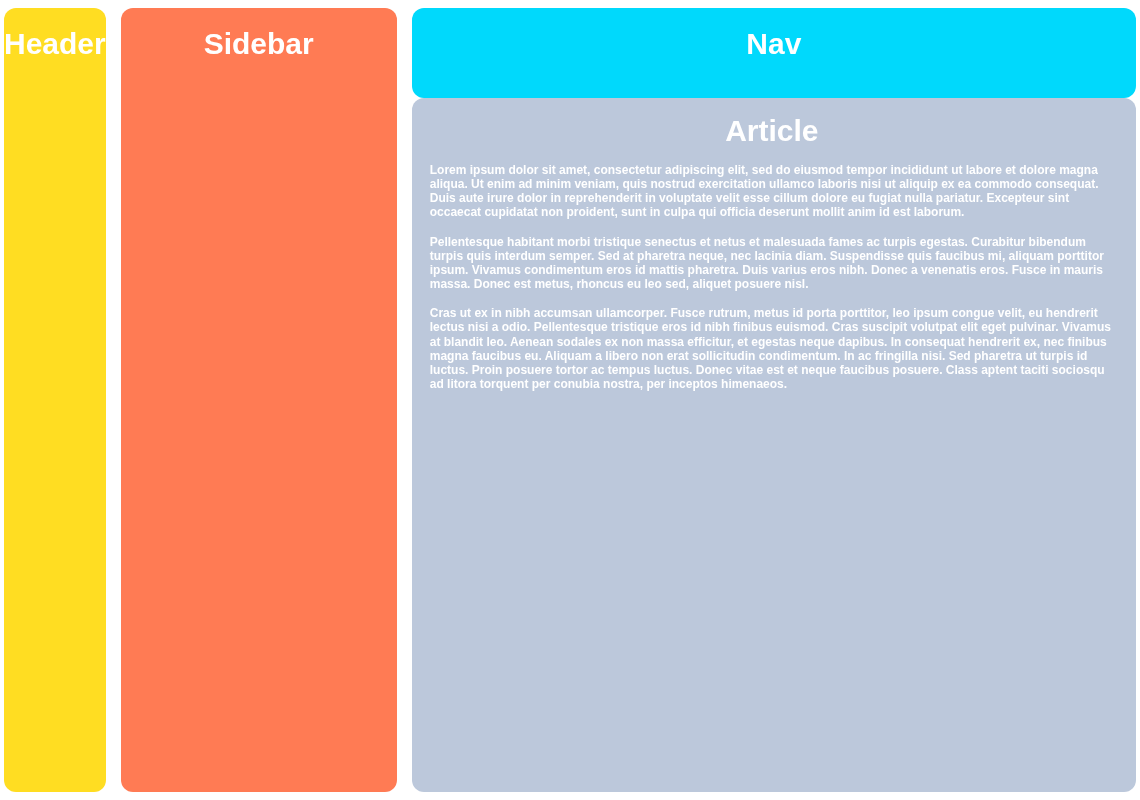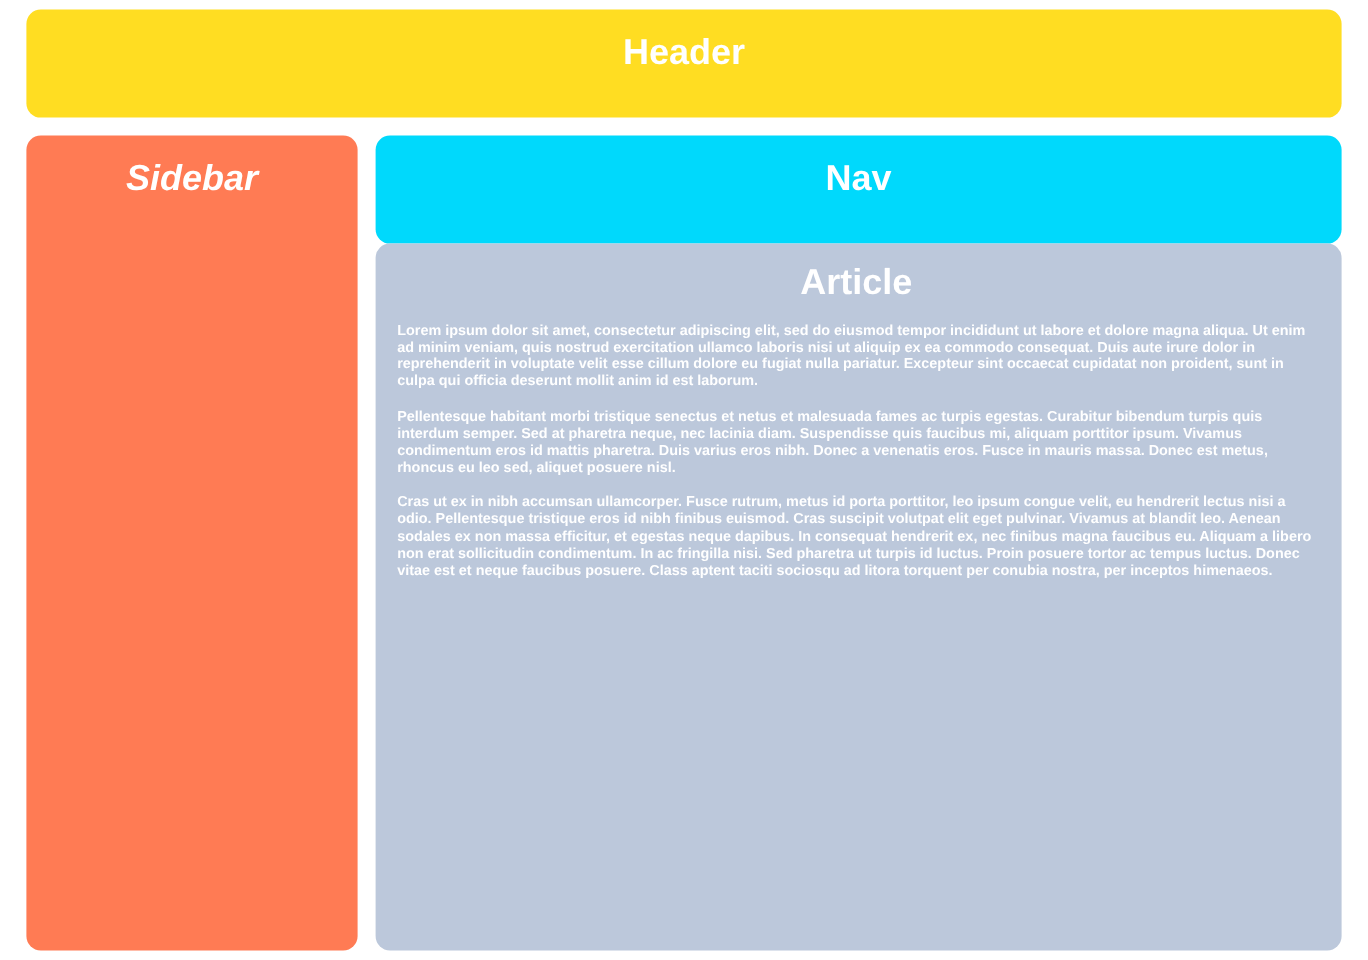--- a/index.html
+++ b/index.html
@@ -6,39 +6,38 @@
   body {
     width: 1140px;
     height: 800px;
     background: var(--page-bg, #ffffff);
     font-family: "Liberation Sans", sans-serif;
     box-sizing: border-box;
   }
   .page {
     box-sizing: border-box;
     height: 100%;
-    padding: 8px 22px;
+    padding: 8px 4px;
     display: flex;
-    flex-direction: column;
     gap: 15px;
   }
   .box {
     border-radius: 12px;
     color: var(--text, #ffffff);
   }
   h2 {
     margin: 19px 0 0 0;
     text-align: center;
     font-size: 30px;
     font-weight: bold;
     color: var(--text, #ffffff);
   }
   .header  { background: var(--header-bg, #ffdd22); flex: 0 0 90px; }
   .row     { display: flex; gap: 15px; flex: 1 1 auto; min-height: 0; }
-  .sidebar { background: var(--sidebar-bg, #ff7b54); width: 276px; flex: 0 0 276px; font-style: italic; }
+  .sidebar { background: var(--sidebar-bg, #ff7b54); width: 276px; flex: 0 0 276px; }
   .main-col { flex: 1 1 auto; display: flex; flex-direction: column; min-width: 0; }
   .nav     { background: var(--nav-bg, #00d9fc); flex: 0 0 90px; }
   .article {
     background: var(--article-bg, #bcc8db);
     flex: 1 1 auto;
     padding: 0 22px 0 18px;
     box-sizing: border-box;
     overflow: hidden;
   }
   .article h2 { margin-top: 16px; }

